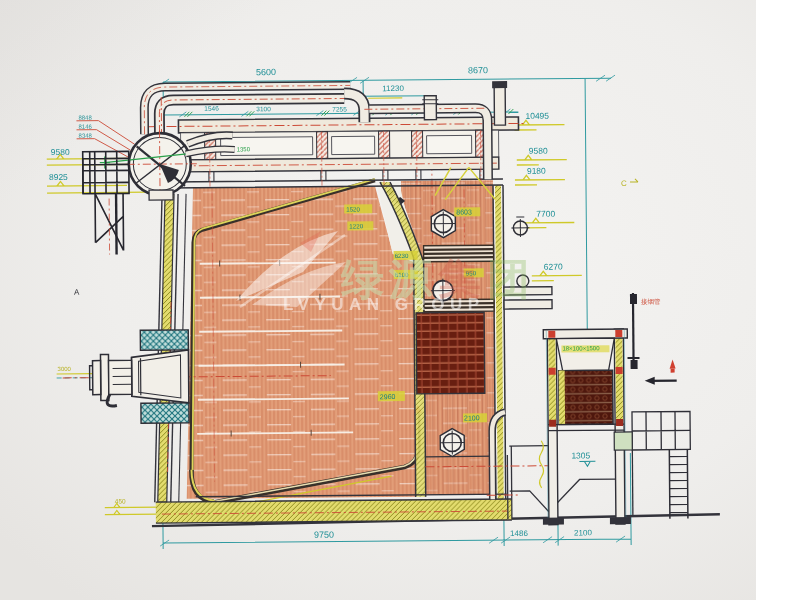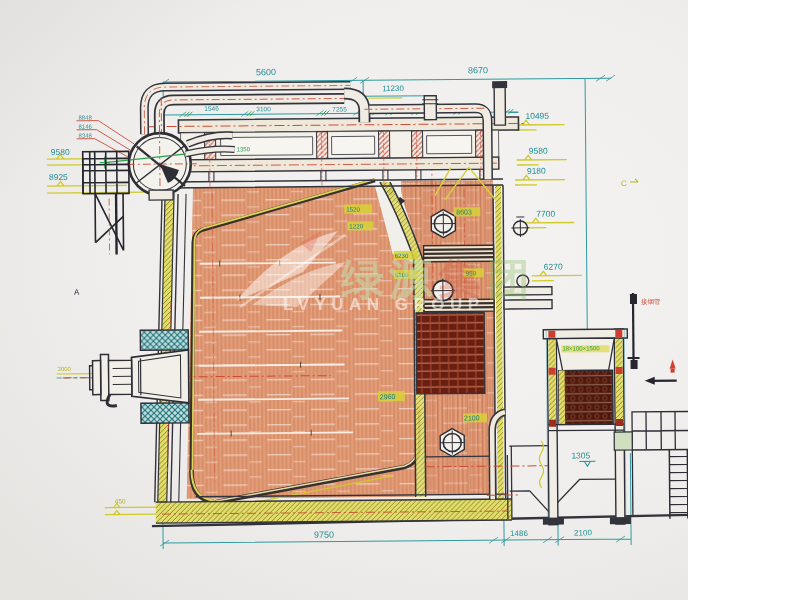--- a/index.html
+++ b/index.html
@@ -1,16 +1,16 @@
 <!DOCTYPE html>
 <html><head>
 <meta charset="utf-8">
 <style>
 html,body{margin:0;padding:0;}
-#stage{width:688px;height:600px;position:relative;overflow:hidden;
+#stage{width:756px;height:600px;position:relative;overflow:hidden;
   font-family:"Liberation Sans",sans-serif;}
 svg text{font-family:"Liberation Sans",sans-serif;}
 svg{filter:blur(0.3px);}
 </style>
 </head>
 <body>
 <div id="stage">
 <svg width="800" height="600" viewBox="0 0 800 600">
 <defs>
   <radialGradient id="bgGrad" cx="0.58" cy="0.42" r="0.75">

